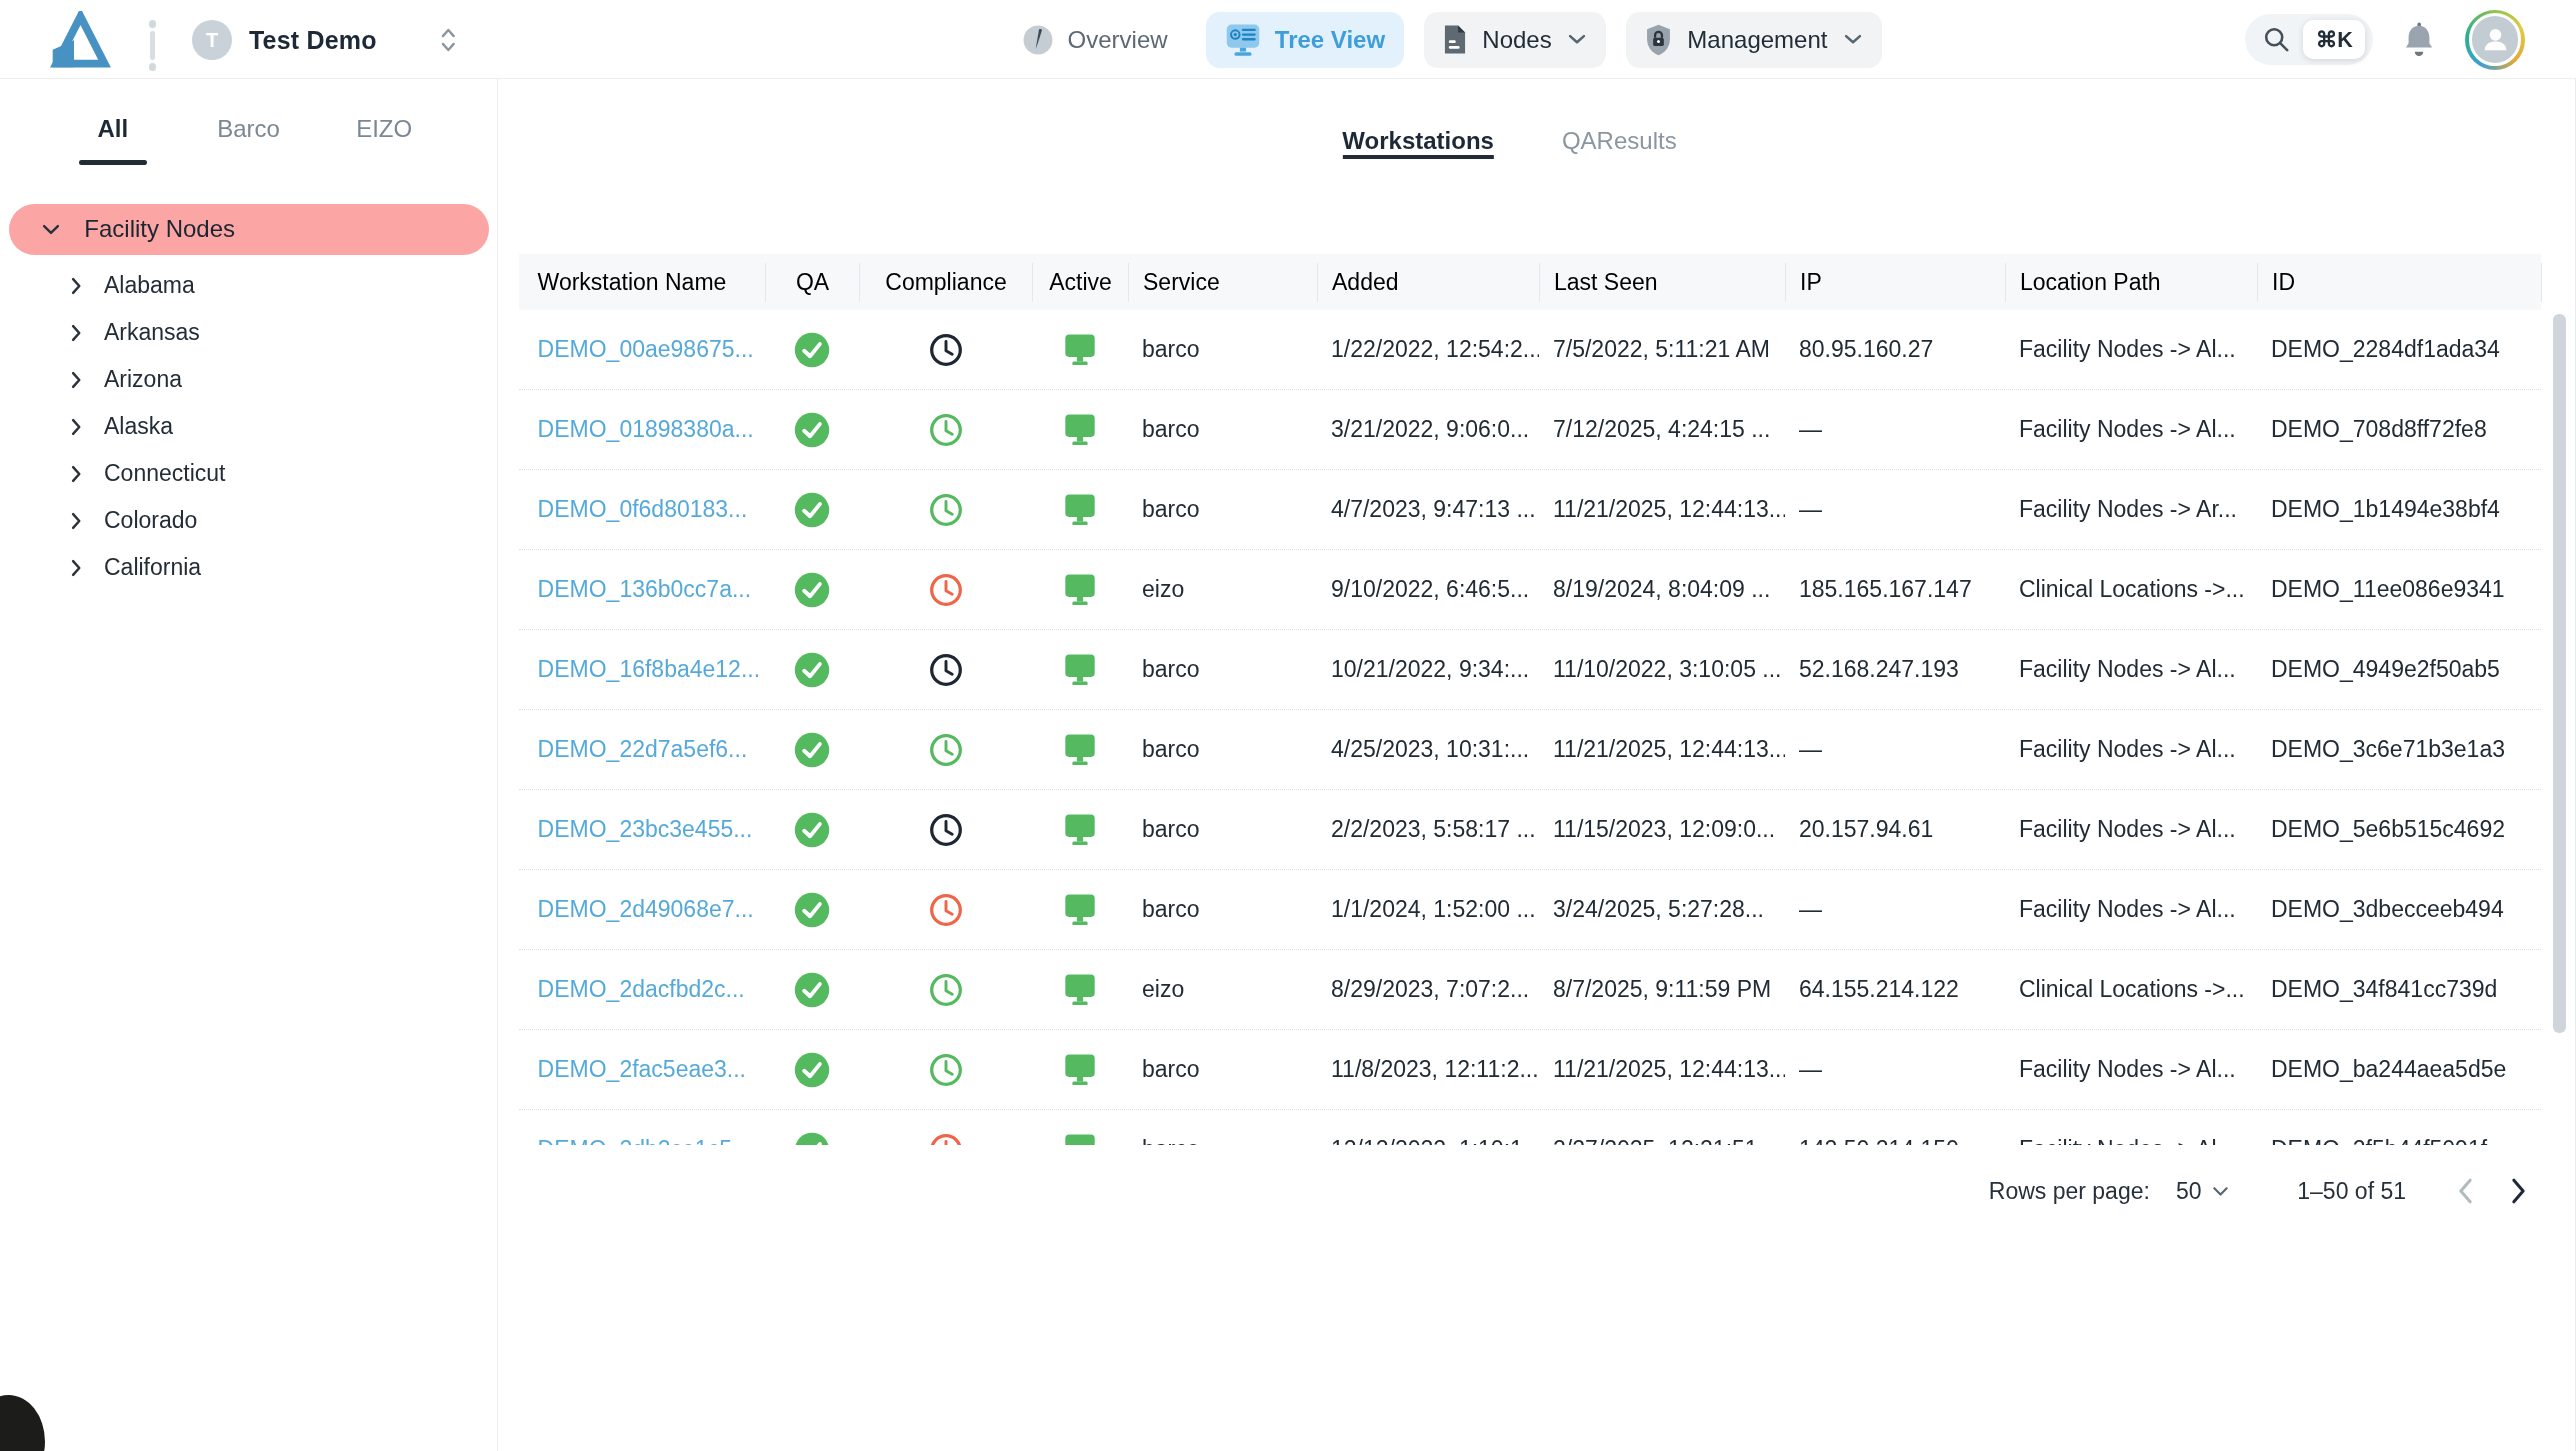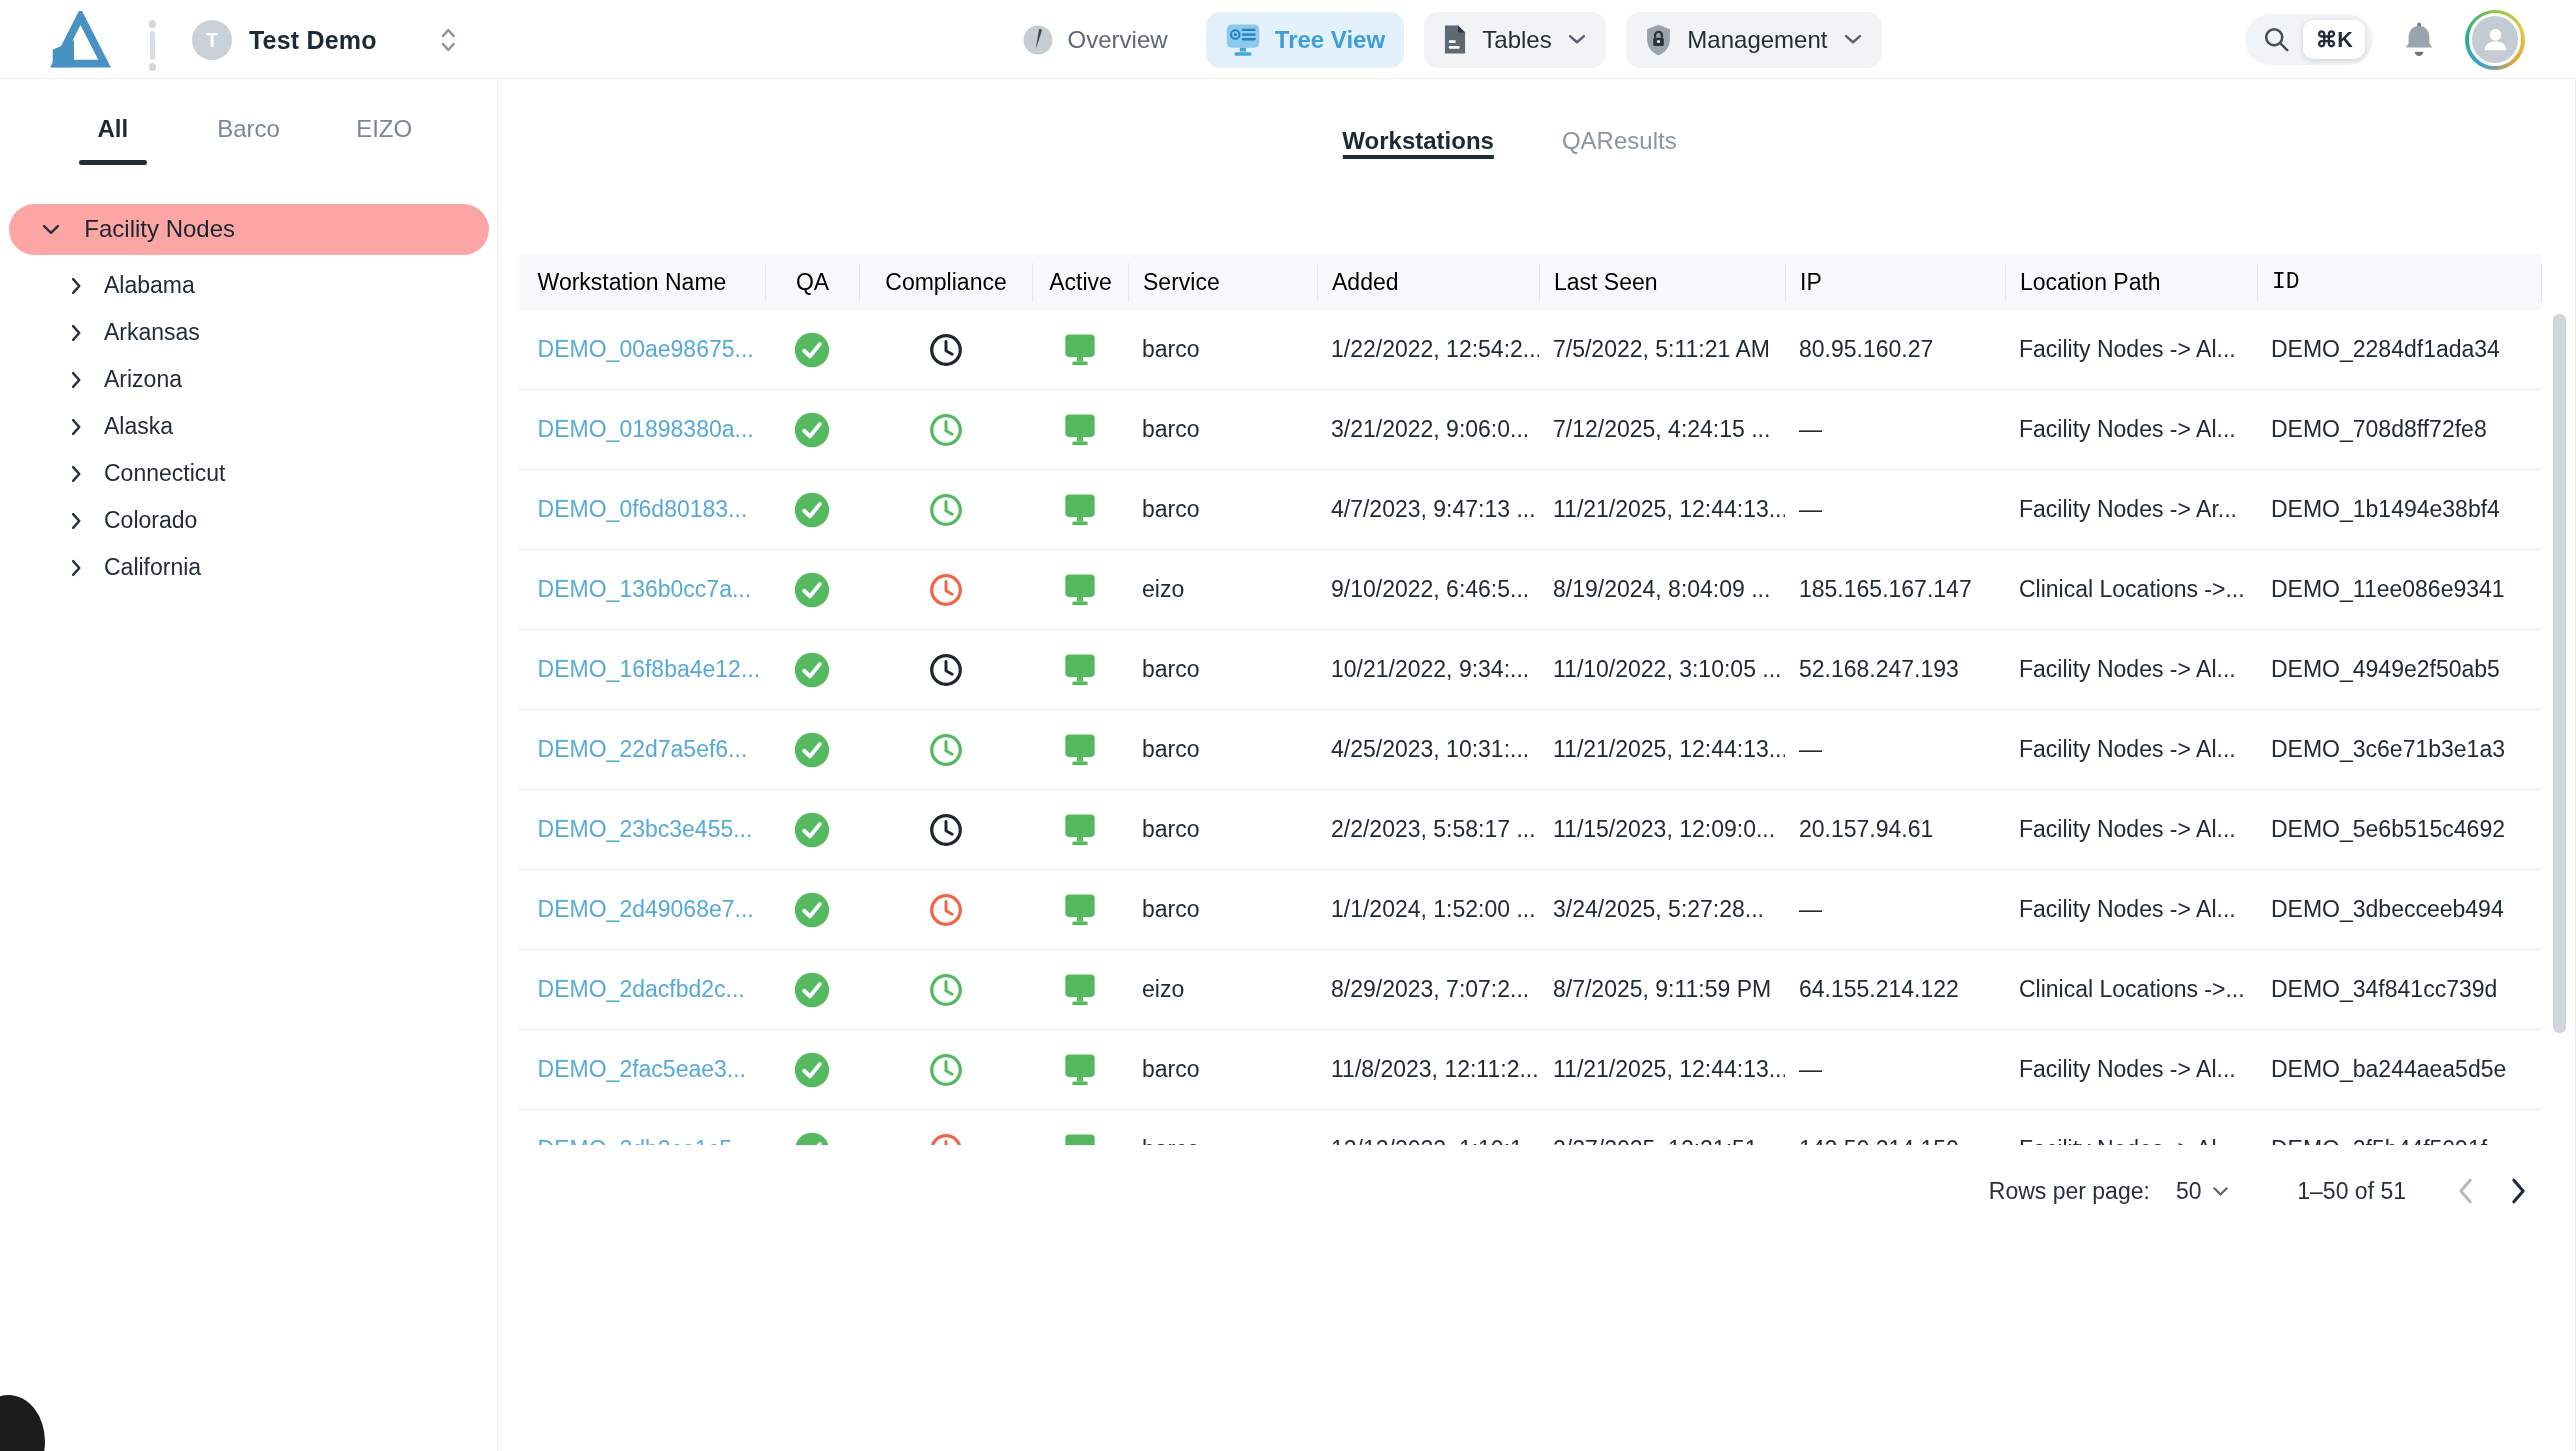--- a/index.html
+++ b/index.html
@@ -74,21 +74,21 @@
   .main-tab.active { color:#1d2936; font-weight:700; border-bottom-color:#222c36; }
 
   .table-card { position:absolute; left:20px; top:175px; width:2053px; height:891px;
                 overflow:hidden; }
   .cols { display:grid;
           grid-template-columns:246px 94px 173px 96px 189px 222px 246px 220px 252px 285px; }
   .thead { width:2022px; height:56px; background:#f6f8f9; align-items:center; }
   .th { font-size:23px; color:#000000; padding-left:14px; height:39px; line-height:39px;
         border-left:1.5px solid #e4e8ea; white-space:nowrap; overflow:hidden; cursor:pointer; }
   .th:first-child { border-left:none; padding-left:18.6px; }
-  .th:last-child { border-right:1.5px solid #e4e8ea;font-family:Liberation Mono, monospace; }
+  .th:last-child { border-right:1.5px solid #e4e8ea; }
   .th.center { text-align:center; padding-left:0; }
   .tr { width:2022px; height:80px; align-items:center; border-bottom:1.5px dotted #dbdfe2; }
   .td { font-size:23px; color:#212b35; padding-left:14px; white-space:nowrap; overflow:hidden; }
   .td:first-child { padding-left:18.6px; }
   .td.name { color:#55a9da; cursor:pointer; }
   .td.icon { display:flex; justify-content:center; padding-left:0; }
   .clock.dark  { color:#1d2733; }
   .clock.green { color:#54b95f; }
   .clock.red   { color:#f0644a; }
   .vscroll { position:absolute; right:6.2px; top:60px; width:12.4px; height:719px;
@@ -158,21 +158,21 @@
 
     <div class="nav-item pill">
       <span>
         <svg width="26" height="31" viewBox="0 0 32 40">
           <path d="M3 2 h17 l9 9 v27 h-26 z" fill="#5e6972"></path>
           <path d="M20 2 l9 9 h-9 z" fill="#2e3942"></path>
           <rect x="8" y="21" width="9" height="3.4" rx="1.6" fill="#fff"></rect>
           <rect x="8" y="28.5" width="14" height="3.4" rx="1.6" fill="#fff"></rect>
         </svg>
       </span>
-      <span>Tables</span>
+      <span>Nodes</span>
       <span class="nav-caret">
         <svg width="20" height="12.4" viewBox="0 0 26 16" fill="none" stroke="#59646e" stroke-width="3.2" stroke-linecap="round" stroke-linejoin="round">
           <polyline points="4,4 13,12 22,4"></polyline>
         </svg>
       </span>
     </div>
 
     <div class="nav-item pill">
       <span>
         <svg width="29" height="34" viewBox="0 0 38 44">

